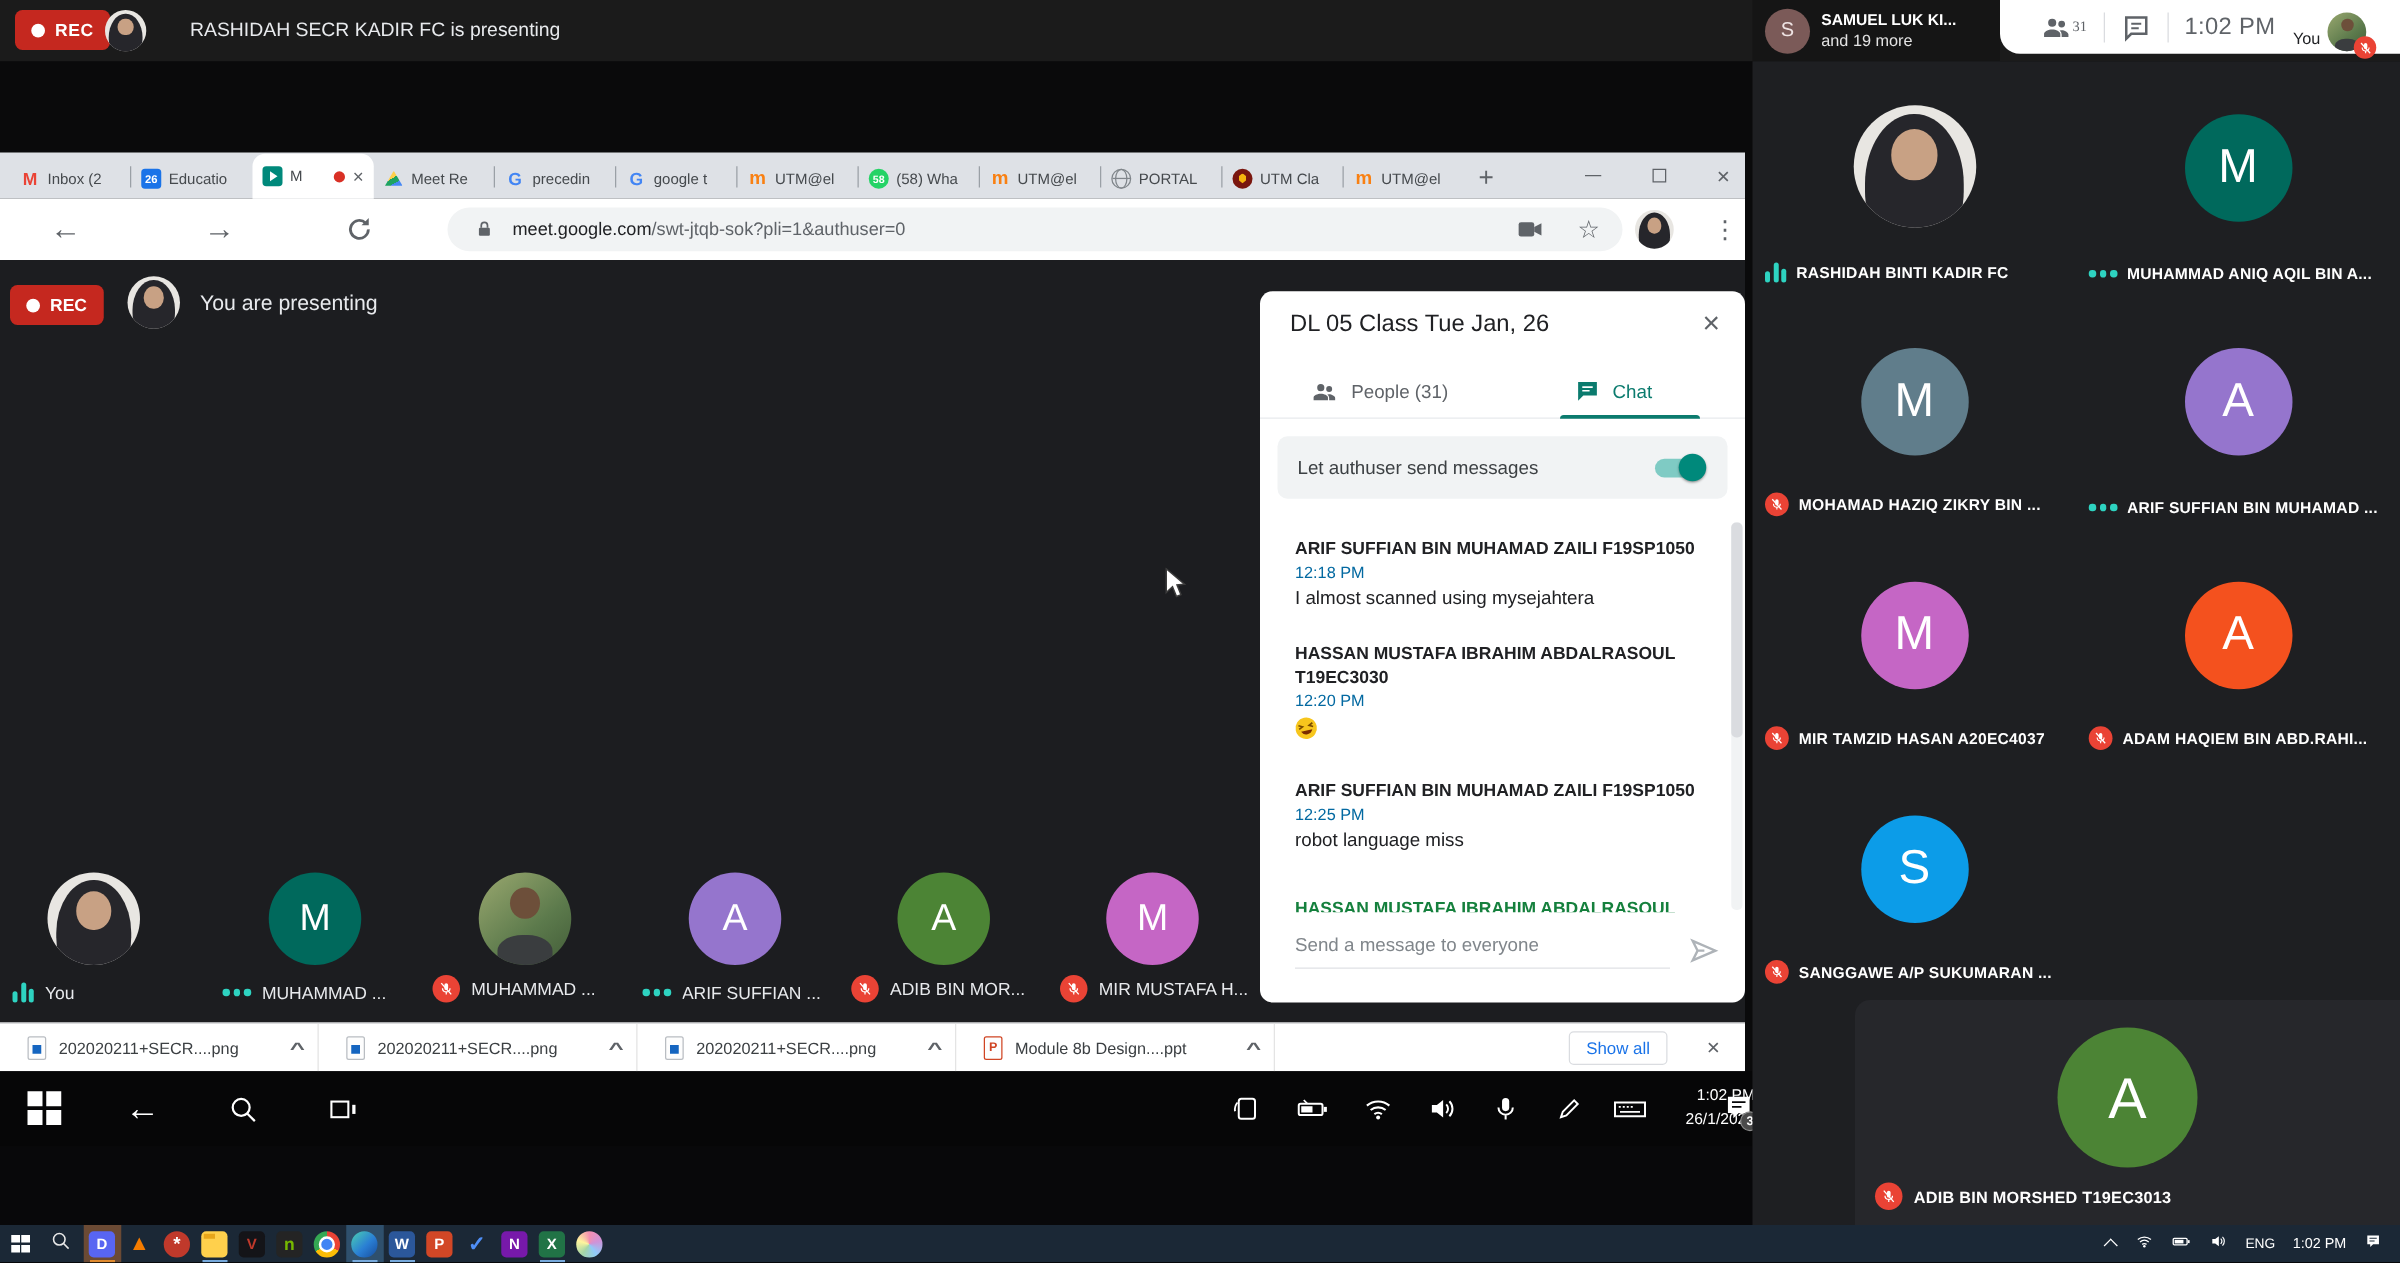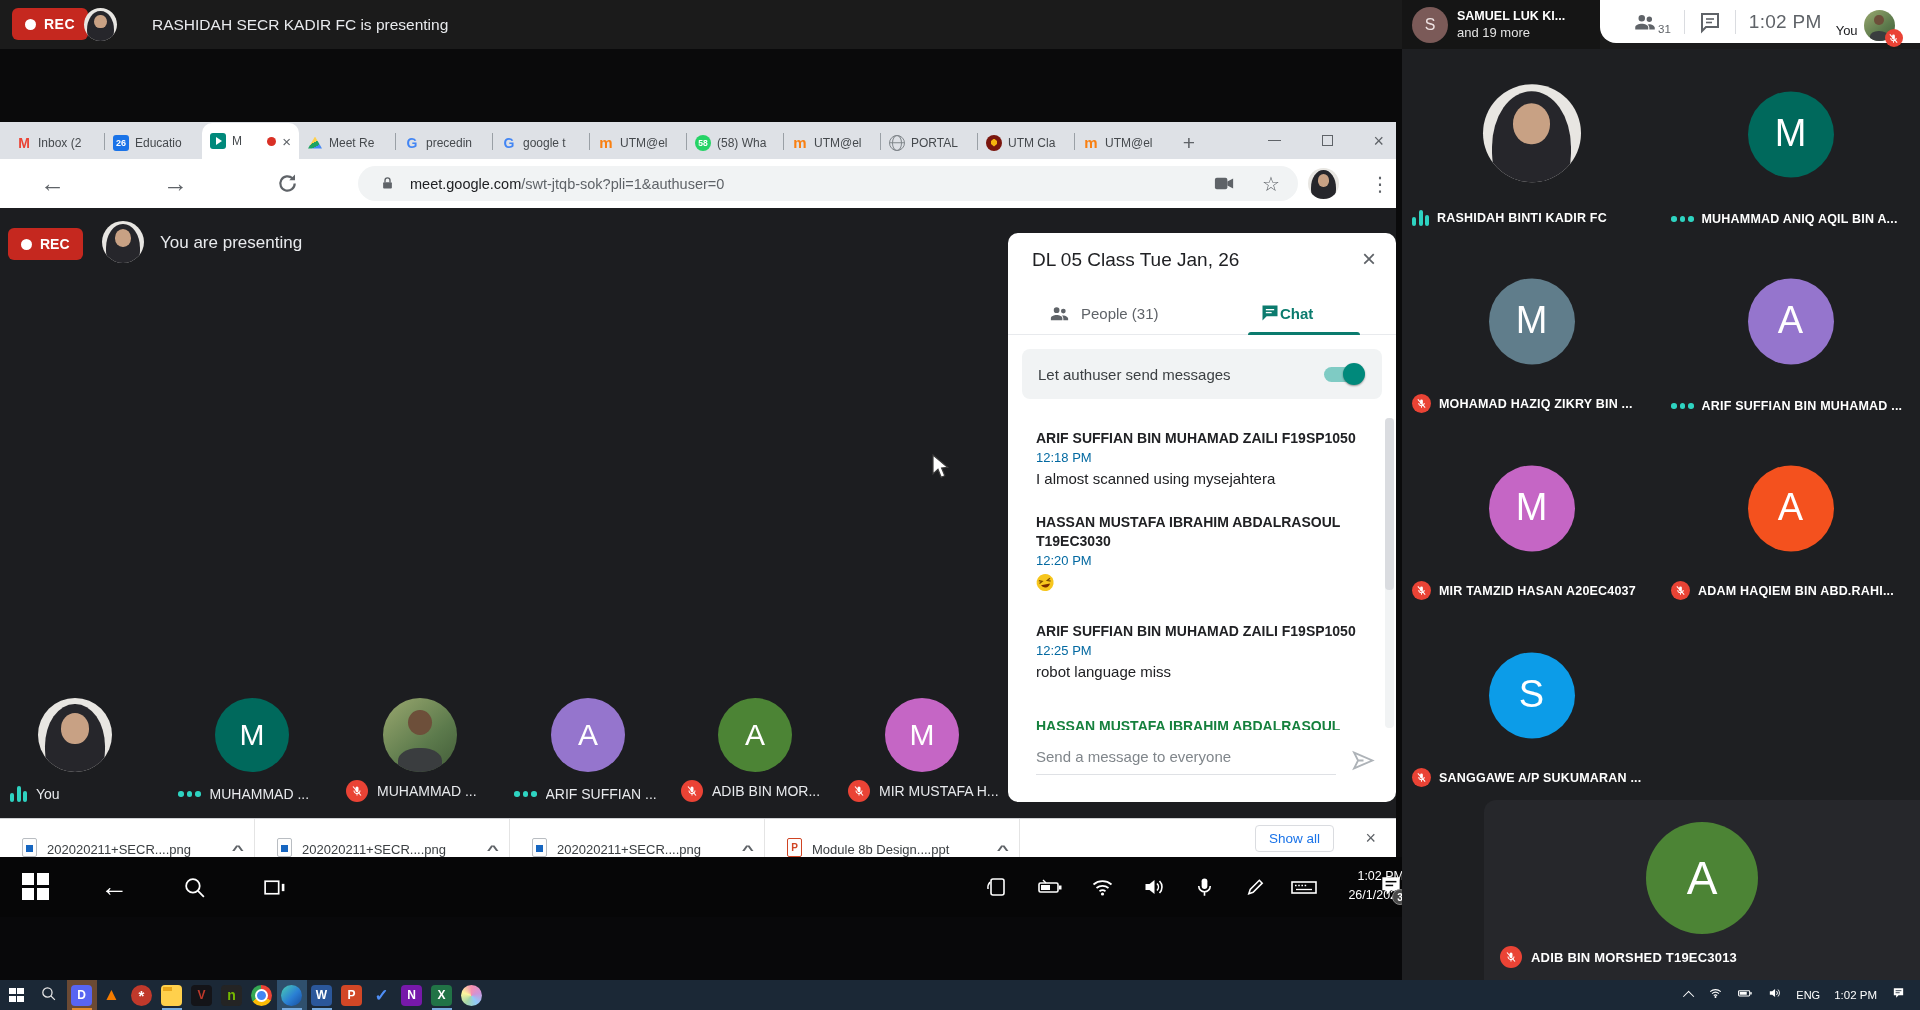--- a/index.html
+++ b/index.html
@@ -13,21 +13,21 @@
   .rec-dot { width:11px; height:11px; border-radius:50%; background:#fff; }
   .topbar-avatar { position:absolute; left:84px; top:8px; width:33px; height:33px; }
   .topbar-title { position:absolute; left:152px; top:0; height:49px; display:flex; align-items:center; color:#e8eaed; font-size:15.5px; }
 
   .corner-tile { position:absolute; left:1402px; top:0; width:198px; height:49px; background:#151515; display:flex; align-items:center; padding-left:10px; gap:9px; overflow:hidden; }
   .corner-avatar { width:36px; height:36px; border-radius:50%; background:#7b5a58; color:#efe3e3; font-size:16px; display:flex; align-items:center; justify-content:center; flex:none; }
   .corner-name { font-size:12.5px; font-weight:bold; color:#fff; white-space:nowrap; }
   .corner-more { font-size:13px; color:#e3e3e3; margin-top:2px; }
 
   .meet-toolbar { position:absolute; left:1600px; top:0; width:320px; height:43px; background:#fff; border-bottom-left-radius:16px; display:flex; align-items:center; padding-left:32px; }
-  .ppl-wrap { display:flex; align-items:flex-end; }
+  .ppl-wrap { display:flex; align-items:center;font-family:Liberation Serif, serif; }
   .ppl-count { font-size:11.5px; color:#5f6368; margin-top:1px; }
   .tb-divider { width:1px; height:24px; background:#dadce0; margin:0 13px; }
   .tb-time { font-size:19px; color:#5f6368; letter-spacing:.3px; white-space:nowrap; }
   .tb-you { font-size:13px; color:#202124; margin-left:14px; align-self:flex-end; margin-bottom:5px; }
   .tb-avatar-wrap { position:relative; margin-left:6px; margin-top:8px; }
   .tb-avatar { width:31px; height:31px; }
   .tb-mic { position:absolute; right:-8px; bottom:-6px; width:18px; height:18px; border-radius:50%; background:#ea4335; display:flex; align-items:center; justify-content:center; }
 
   
   .photo-hijab { border-radius:50%; background:#e8e6e2; position:relative; overflow:hidden; }
@@ -93,21 +93,21 @@
   .st-eq { display:flex; gap:2.5px; align-items:flex-end; height:17px; flex:none; }
   .st-eq i { width:4px; border-radius:2px; background:#2ed3c1; }
   .st-eq i:nth-child(1){height:9px;} .st-eq i:nth-child(2){height:16px;} .st-eq i:nth-child(3){height:11px;}
 
   
   .chat-panel { position:absolute; left:1008px; top:233px; width:388px; height:569px; background:#fff; border-radius:10px; }
   .cp-title { position:absolute; left:24px; top:16px; font-size:19px; color:#202124; }
   .cp-close { position:absolute; right:20px; top:12px; font-size:24px; color:#5f6368; }
   .cp-tabs { position:absolute; left:0; top:58px; width:100%; height:44px; border-bottom:1px solid #e8eaed; }
   .cp-tab-people { position:absolute; left:40px; top:0; height:44px; display:flex; align-items:center; gap:10px; color:#5f6368; font-size:15px; }
-  .cp-tab-chat { position:absolute; left:252px; top:0; height:44px; display:flex; align-items:center; color:#0b7b6e; font-size:15px; font-weight:bold; }
+  .cp-tab-chat { position:absolute; left:252px; top:0; height:44px; display:flex; align-items:center; gap:10px; color:#0b7b6e; font-size:15px; font-weight:normal; }
   .cp-underline { position:absolute; left:240px; bottom:-1px; width:112px; height:3px; background:#0b7b6e; border-radius:3px 3px 0 0; }
   .cp-toggle-box { position:absolute; left:14px; right:14px; top:116px; height:50px; background:#f1f3f4; border-radius:8px; display:flex; align-items:center; padding:0 16px; }
   .cp-toggle-label { font-size:15px; color:#3c4043; flex:1; }
   .toggle { width:38px; height:15px; border-radius:8px; background:#7fcbc4; position:relative; flex:none; margin-right:4px; }
   .toggle::after { content:""; position:absolute; right:-3px; top:-3.5px; width:22px; height:22px; border-radius:50%; background:#00897b; box-shadow:0 1px 2px rgba(0,0,0,.4); }
   .cp-messages { position:absolute; left:0; top:180px; width:100%; height:317px; overflow:hidden; padding:16px 30px 0 28px; }
   .msg { margin-bottom:26px; }
   .msg-name { font-size:14px; font-weight:bold; color:#202124; line-height:1.35; max-width:320px; }
   .msg-time { font-size:13px; color:#0369a1; margin-top:2px; }
   .msg-text { font-size:15px; color:#202124; margin-top:5px; }
@@ -116,21 +116,21 @@
   .cp-clipped { position:absolute; left:28px; bottom:0; height:12px; overflow:hidden; font-size:14px; font-weight:bold; color:#15803d; }
   .cp-scroll-track { position:absolute; right:2px; top:185px; width:9px; height:310px; background:#f1f3f4; border-radius:4px; }
   .cp-scroll-thumb { position:absolute; right:0; top:0; width:9px; height:172px; background:#dadce0; border-radius:4px; }
   .cp-input-row { position:absolute; left:28px; right:16px; top:505px; height:52px; }
   .cp-input { border:none; outline:none; background:transparent; font-family:inherit; font-size:15px; color:#202124; width:300px; padding:10px 0 9px; border-bottom:1px solid #dfe1e5; }
   .cp-input::placeholder { color:#80868b; }
   .cp-send { position:absolute; right:4px; top:10px; }
 
   
   .dlbar { position:absolute; left:0; top:818px; width:1396px; height:39px; background:#fff; border-top:1px solid #cfd1d4; display:flex; align-items:center; }
-  .dl-item { width:255px; height:100%; border-right:1px solid #e4e4e4; display:flex; align-items:flex-end; padding:0 12px 0 22px; gap:10px; flex:none; }
+  .dl-item { width:255px; height:100%; border-right:1px solid #e4e4e4; display:flex; align-items:center; padding:0 12px 0 22px; gap:10px; flex:none; }
   .dl-name { font-size:13px; color:#3c4043; white-space:nowrap; overflow:hidden; flex:1; }
   .dl-caret { color:#5f6368; font-size:13px; font-weight:bold; transform:scaleX(1.6); }
   .fi { width:15px; height:19px; background:#fdfdfd; border:1px solid #b9bdc2; border-radius:2px; position:relative; flex:none; }
   .fi-png::after { content:""; position:absolute; left:3px; top:6px; width:7px; height:7px; background:#1565c0; }
   .fi-ppt { border-color:#d04423; }
   .fi-ppt::after { content:"P"; position:absolute; left:0; right:0; top:3px; text-align:center; font-size:10px; font-weight:bold; color:#d04423; }
   .dl-showall { position:absolute; right:62px; top:6px; height:27px; padding:0 13px; border:1px solid #dadce0; border-radius:4px; color:#1a73e8; font-size:13.5px; display:flex; align-items:center; background:#fff; }
   .dl-close { position:absolute; right:20px; top:0; height:39px; display:flex; align-items:center; color:#5f6368; font-size:18px; }
 
   

